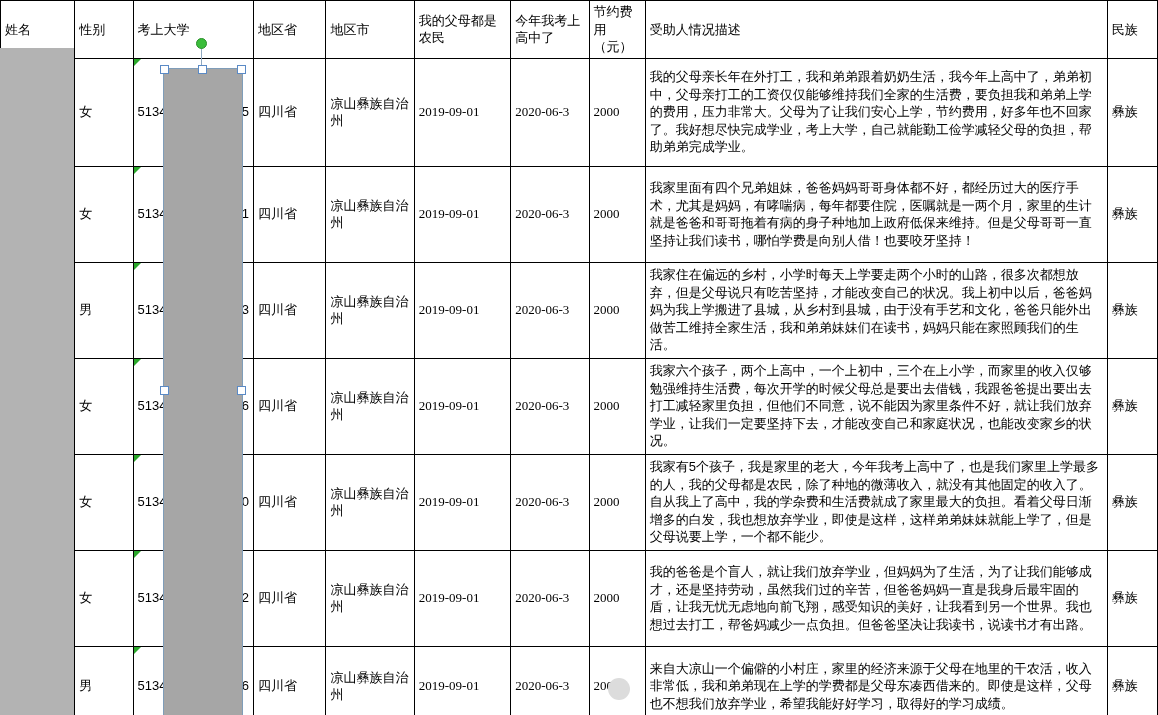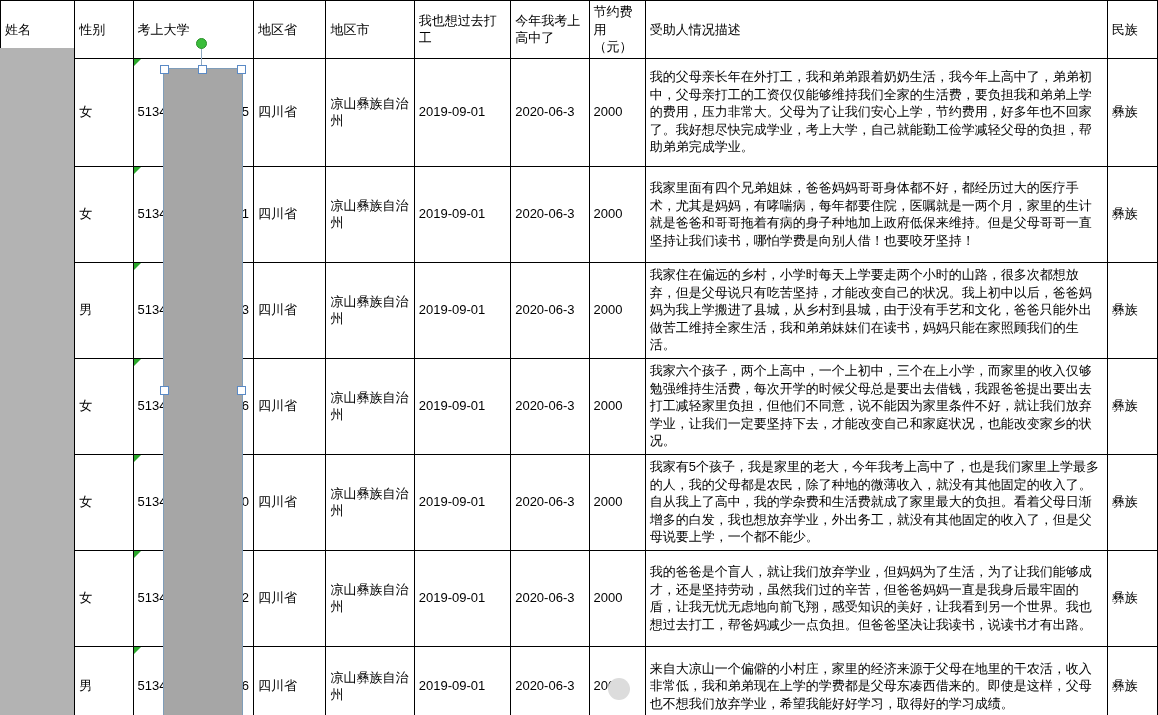--- a/index.html
+++ b/index.html
@@ -42,21 +42,21 @@
   .c-prov      { width: 72px; }
   .c-city      { width: 88px; }
   .c-start     { width: 96px; }
   .c-end       { width: 78px; }
   .c-amount    { width: 56px; }
   .c-desc      { width: 460px; }
   .c-ethnic    { width: 50px; }
 
   td.gender { vertical-align: bottom; text-align: center; }
   td.idcell { vertical-align: bottom; position: relative; overflow: hidden; white-space: nowrap; }
-  td.center { text-align: center; }
+  td.center { text-align: center; font-family: Liberation Serif, serif; }
   td.middle { vertical-align: middle; }
   td.desc   { vertical-align: top; padding-top: 4px; }
   td.ethnic { vertical-align: middle; text-align: left; margin-left: 34px; }
   td.namecell { position: relative; }
 
   
   .mask-left {
     position: absolute;
     left: 0px;
     top: 48px;
@@ -156,21 +156,21 @@
       <col class="c-desc">
         <col class="c-ethnic">
     </colgroup>
     <thead>
       <tr>
         <td>姓名</td>
         <td>性别</td>
         <td>考上大学</td>
         <td>地区省</td>
         <td>地区市</td>
-        <td>我也想过去打工</td>
+        <td>我的父母都是农民</td>
         <td>今年我考上高中了</td>
         <td>节约费用（元）</td>
         <td>受助人情况描述</td>
         <td>民族</td>
       </tr>
     </thead>
     <tbody>
 
       <tr style="height:108px;">
         <td class="namecell"></td>
@@ -246,21 +246,21 @@
         <td class="idcell">
           <span class="green-tri"></span>
           <span>5134</span>
           <span style="float:right">120</span>
         </td>
         <td class="middle">四川省</td>
         <td class="middle">凉山彝族自治州</td>
         <td class="middle center">2019-09-01</td>
         <td class="middle center">2020-06-3</td>
         <td class="middle center">2000</td>
-        <td class="desc">我家有5个孩子，我是家里的老大，今年我考上高中了，也是我们家里上学最多的人，我的父母都是农民，除了种地的微薄收入，就没有其他固定的收入了。自从我上了高中，我的学杂费和生活费就成了家里最大的负担。看着父母日渐增多的白发，我也想放弃学业，外出务工，就没有其他固定的收入了，但是父母说要上学，一个都不能少。</td>
+        <td class="desc">我家有5个孩子，我是家里的老大，今年我考上高中了，也是我们家里上学最多的人，我的父母都是农民，除了种地的微薄收入，就没有其他固定的收入了。自从我上了高中，我的学杂费和生活费就成了家里最大的负担。看着父母日渐增多的白发，我也想放弃学业，即使是这样，这样弟弟妹妹就能上学了，但是父母说要上学，一个都不能少。</td>
         <td class="ethnic">彝族</td>
       </tr>
 
       <tr style="height:96px;">
         <td class="namecell"></td>
         <td class="gender">女</td>
         <td class="idcell">
           <span class="green-tri"></span>
           <span>5134</span>
           <span style="float:right">6022</span>

